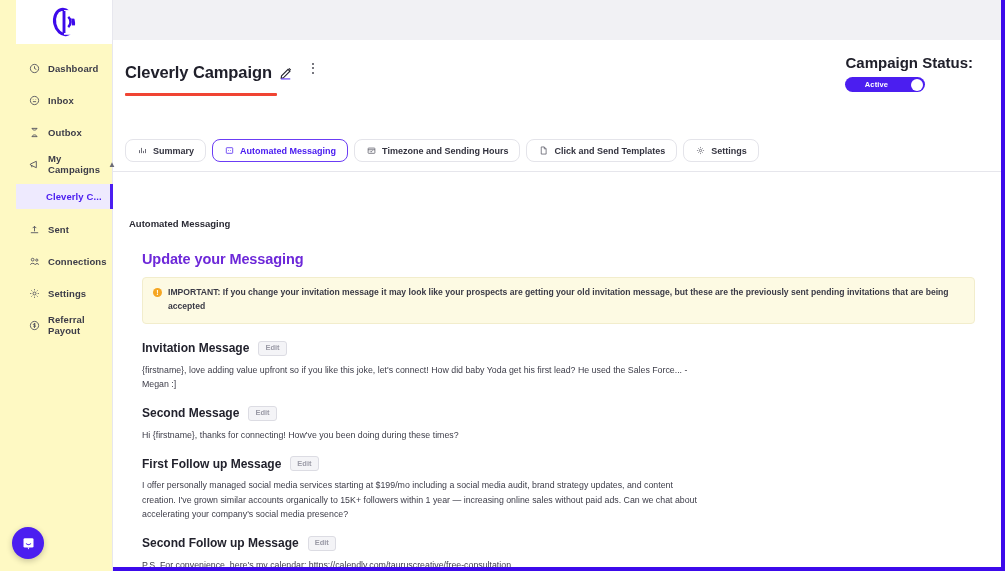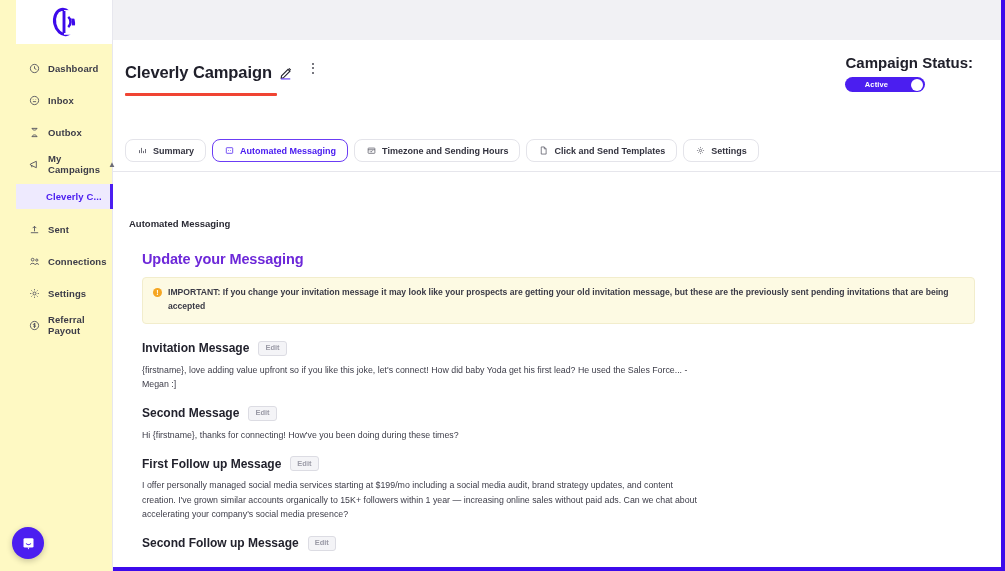--- a/index.html
+++ b/index.html
@@ -445,20 +445,21 @@
               <button class="edit-btn">Edit</button>
             </div>
             <div class="msg-body">I offer personally managed social media services starting at $199/mo including a social media audit, brand strategy updates, and content creation. I've grown similar accounts organically to 15K+ followers within 1 year — increasing online sales without paid ads. Can we chat about accelerating your company's social media presence?</div>
           </div>
 
           <div class="msg-block">
             <div class="msg-head">
               <span class="msg-title">Second Follow up Message</span>
               <button class="edit-btn">Edit</button>
             </div>
+            <div class="msg-body">P.S. For convenience, here's my calendar: https://calendly.com/tauruscreative/free-consultation</div>
           </div>
 
         </div>
       </div>
 
     </div>
   </div>
 </div>
 
 </body></html>

